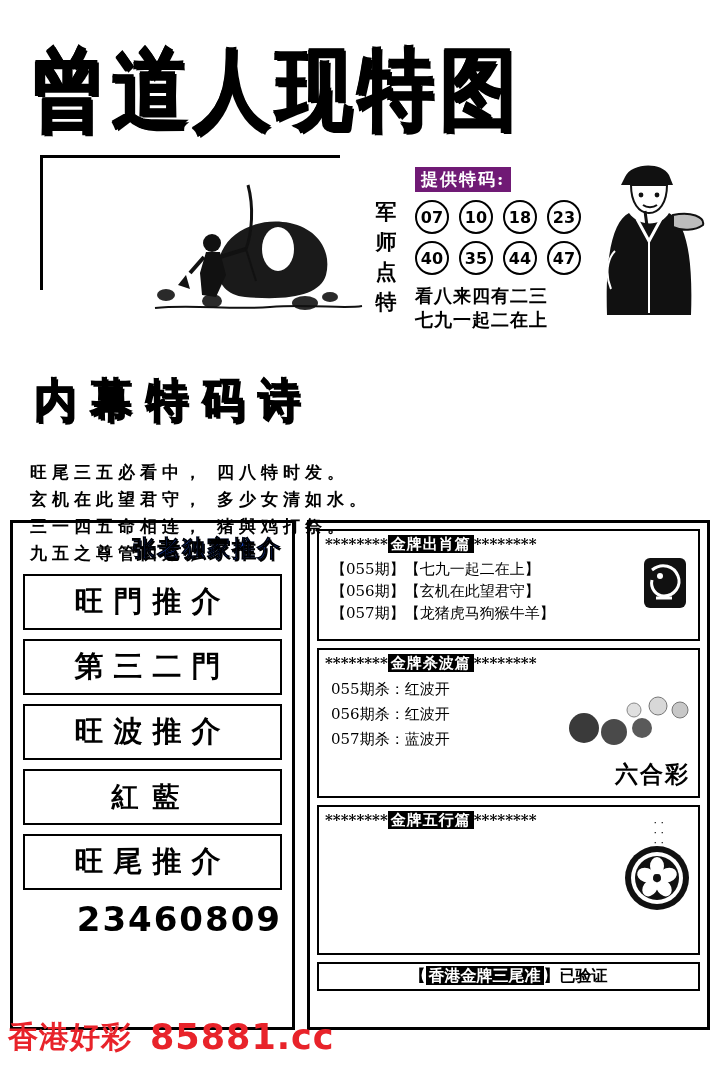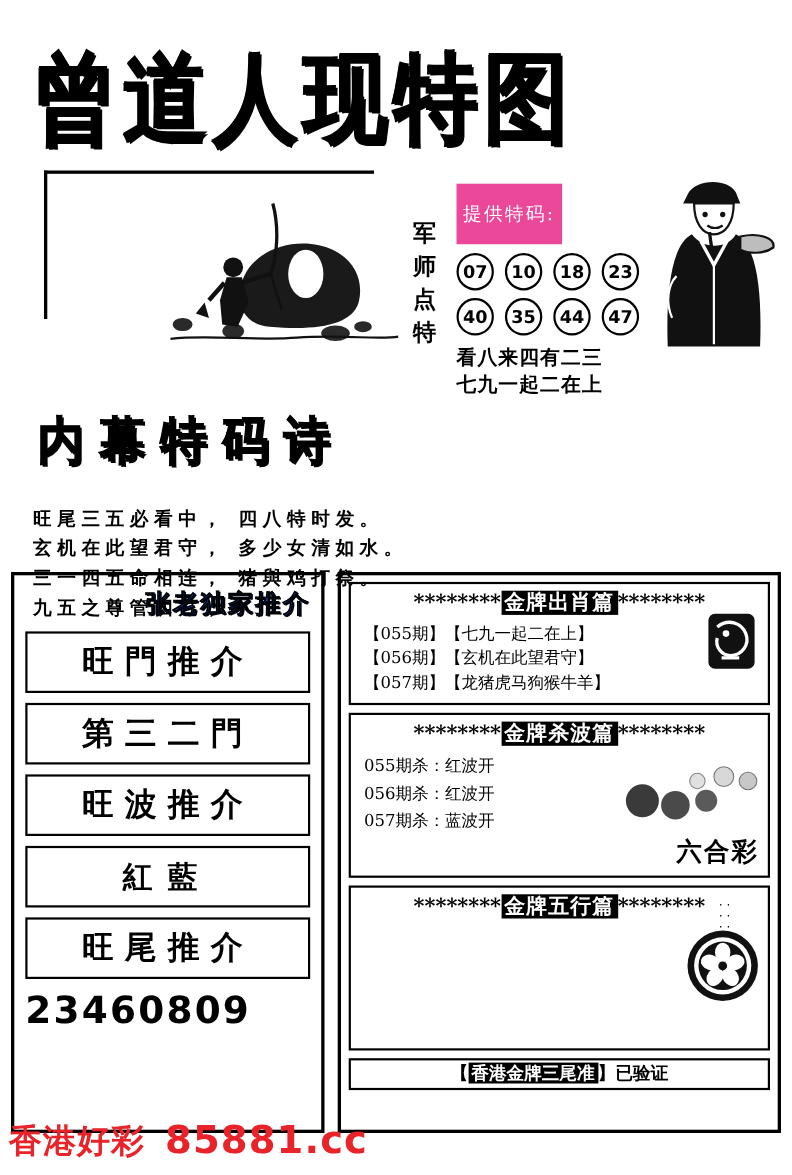--- a/index.html
+++ b/index.html
@@ -48,22 +48,22 @@
     font-family: "DejaVu Serif", serif;
     font-weight: bold; font-size: 21px; line-height: 30px;
     color: #000; text-align: center; width: 32px;
   }
 
   .codes-box {
     position: absolute; left: 375px; top: 12px; width: 180px;
   }
   .codes-title {
     font-family: "DejaVu Serif", serif;
-    font-weight: normal; font-size: 17px; color: #fff;
-    background: #ec4899; display: inline-block; padding: 16px 6px;
+    font-weight: bold; font-size: 17px; color: #fff;
+    background: #701a75; display: inline-block; padding: 1px 6px;
     letter-spacing: 2px;
   }
   .balls-row { display: flex; gap: 10px; margin-top: 8px; }
   .ball {
     width: 34px; height: 34px; border-radius: 50%;
     border: 2px solid #000; background: #fff;
     display: flex; align-items: center; justify-content: center;
     font-family: "DejaVu Sans", sans-serif;
     font-weight: bold; font-size: 16px; color: #000;
   }
@@ -121,34 +121,34 @@
     border: 2px solid #000; height: 56px; margin-bottom: 9px;
     display: flex; align-items: center; justify-content: center;
     font-family: "DejaVu Serif", serif;
     font-weight: bold; font-size: 29px; letter-spacing: 10px;
     color: #000;
   }
   .lbox.small { font-size: 27px; letter-spacing: 14px; }
   .left-bottom {
     font-family: "DejaVu Sans", sans-serif;
     font-weight: bold; font-size: 34px; letter-spacing: 2px;
-    text-align: left; color: #000; margin-top: 4px;
+    text-align: right; color: #000; margin-top: 4px;
   }
 
   
   .right-col {
     position: absolute; left: 297px; top: 0; width: 403px; height: 510px;
     border: 3px solid #000;
     padding: 6px 7px;
   }
   .panel { border: 2px solid #000; margin-bottom: 7px; padding: 4px 6px; position: relative; }
   .panel-title {
-    text-align: center;
-    font-family: "DejaVu Serif", serif;
-    font-weight: bold; font-size: 19px; color: #000;
+    text-align: left;
+    font-family: "DejaVu Serif", serif;
+    font-weight: bold; font-size: 15px; color: #000;
     letter-spacing: 1px; margin-bottom: 4px;
   }
   .panel-title .stars { letter-spacing: 0px; }
   .panel-title .inv { background: #000; color: #fff; padding: 0 3px; }
   .rows { font-family: "DejaVu Serif", serif; font-size: 15px; line-height: 22px; color: #000; }
   .rows div { white-space: nowrap; }
   .p1 { height: 112px; }
   .p2 { height: 150px; }
   .p3 { height: 150px; }
   .p1 .rows, .p2 .rows, .p3 .rows { padding-left: 6px; }

